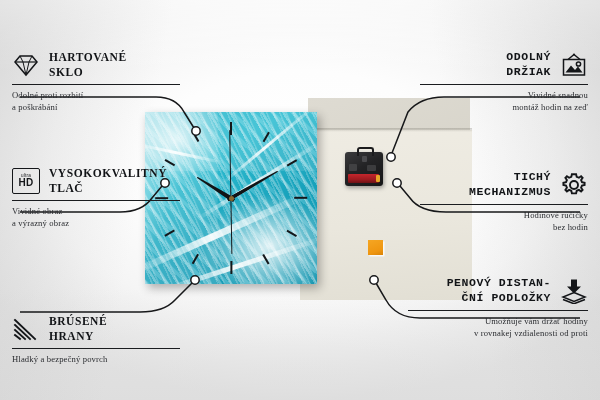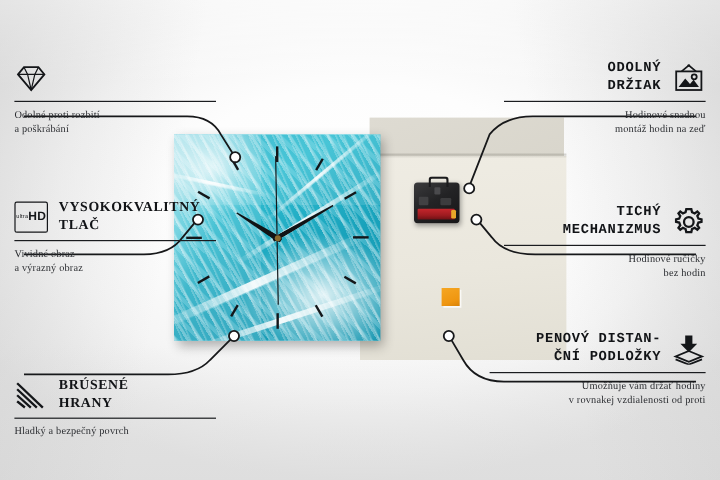--- a/index.html
+++ b/index.html
@@ -267,21 +267,21 @@
     line-height: 1.42;
     color: #2a2c30;
     letter-spacing: 0.15px;
   }
 
   .hd-badge {
     width: 26px; height: 24px;
     border: 1.6px solid #141619;
     border-radius: 2px;
     display: flex;
-    flex-direction: row;
+    flex-direction: column;
     align-items: center;
     justify-content: center;
     line-height: 1;
     font-family: "Liberation Sans", sans-serif;
   }
   .hd-badge .u { font-size: 4.6px; letter-spacing: 0.2px; }
   .hd-badge .h { font-size: 10px; font-weight: bold; letter-spacing: 0.2px; }
 </style>
 </head>
 <body>
@@ -357,20 +357,24 @@
   <div class="feat left" style="top:50px;">
     <div class="feat-head">
       <span class="feat-icon">
         <svg viewBox="0 0 26 24" width="26" height="24" fill="none" stroke="currentColor" stroke-width="1.5">
           <path d="M2 9 L7 3 H19 L24 9 L13 22 Z"></path>
           <path d="M2 9 H24" stroke-width="1.2"></path>
           <path d="M7 3 L10 9 L13 22" stroke-width="1"></path>
           <path d="M19 3 L16 9 L13 22" stroke-width="1"></path>
         </svg>
       </span>
+      <span class="feat-title">
+        <span>HARTOVANÉ</span><br>
+        <span>SKLO</span>
+      </span>
     </div>
     <div class="feat-rule"></div>
     <div class="feat-sub">
       <span>Odolné proti rozbití</span><br>
       <span>a poškrábání</span>
     </div>
   </div>
 
   <div class="feat left" style="top:166px;">
     <div class="feat-head">
@@ -424,21 +428,21 @@
           <circle cx="18.5" cy="11" r="2.1"></circle>
         </svg>
       </span>
       <span class="feat-title">
         <span>ODOLNÝ</span><br>
         <span>DRŽIAK</span>
       </span>
     </div>
     <div class="feat-rule"></div>
     <div class="feat-sub">
-      <span>Hodinové snadnou</span><br>
+      <span>Vividné snadnou</span><br>
       <span>montáž hodin na zeď</span>
     </div>
   </div>
 
   <div class="feat right" style="top:170px;">
     <div class="feat-head">
       <span class="feat-icon">
         <svg viewBox="0 0 26 26" width="26" height="26" fill="none" stroke="currentColor" stroke-width="1.9">
           <path d="M13 2.3 l2.1 0 0.6 2.6 2.2 0.9 2.2-1.5 1.5 1.5 -1.5 2.2 0.9 2.2 2.6 0.6 0 2.1 -2.6 0.6 -0.9 2.2 1.5 2.2 -1.5 1.5 -2.2-1.5 -2.2 0.9 -0.6 2.6 -2.1 0 -2.1 0 -0.6-2.6 -2.2-0.9 -2.2 1.5 -1.5-1.5 1.5-2.2 -0.9-2.2 -2.6-0.6 0-2.1 2.6-0.6 0.9-2.2 -1.5-2.2 1.5-1.5 2.2 1.5 2.2-0.9 0.6-2.6 2.1 0 Z"></path>
           <circle cx="13" cy="13" r="4"></circle>

